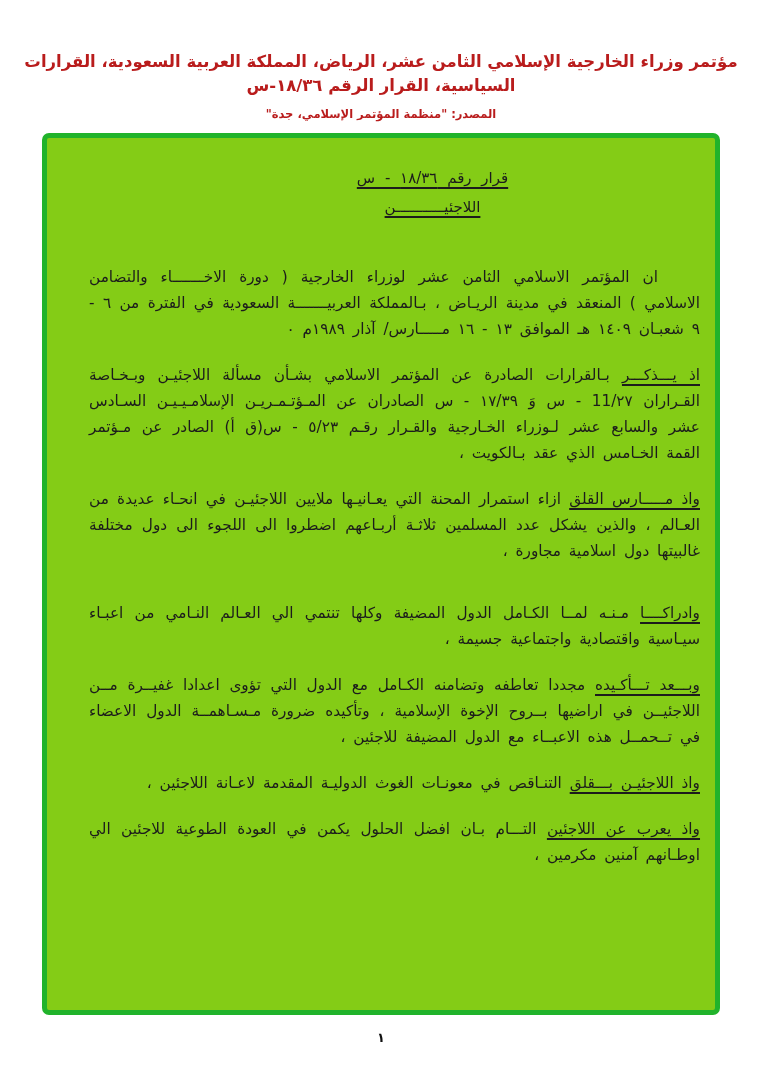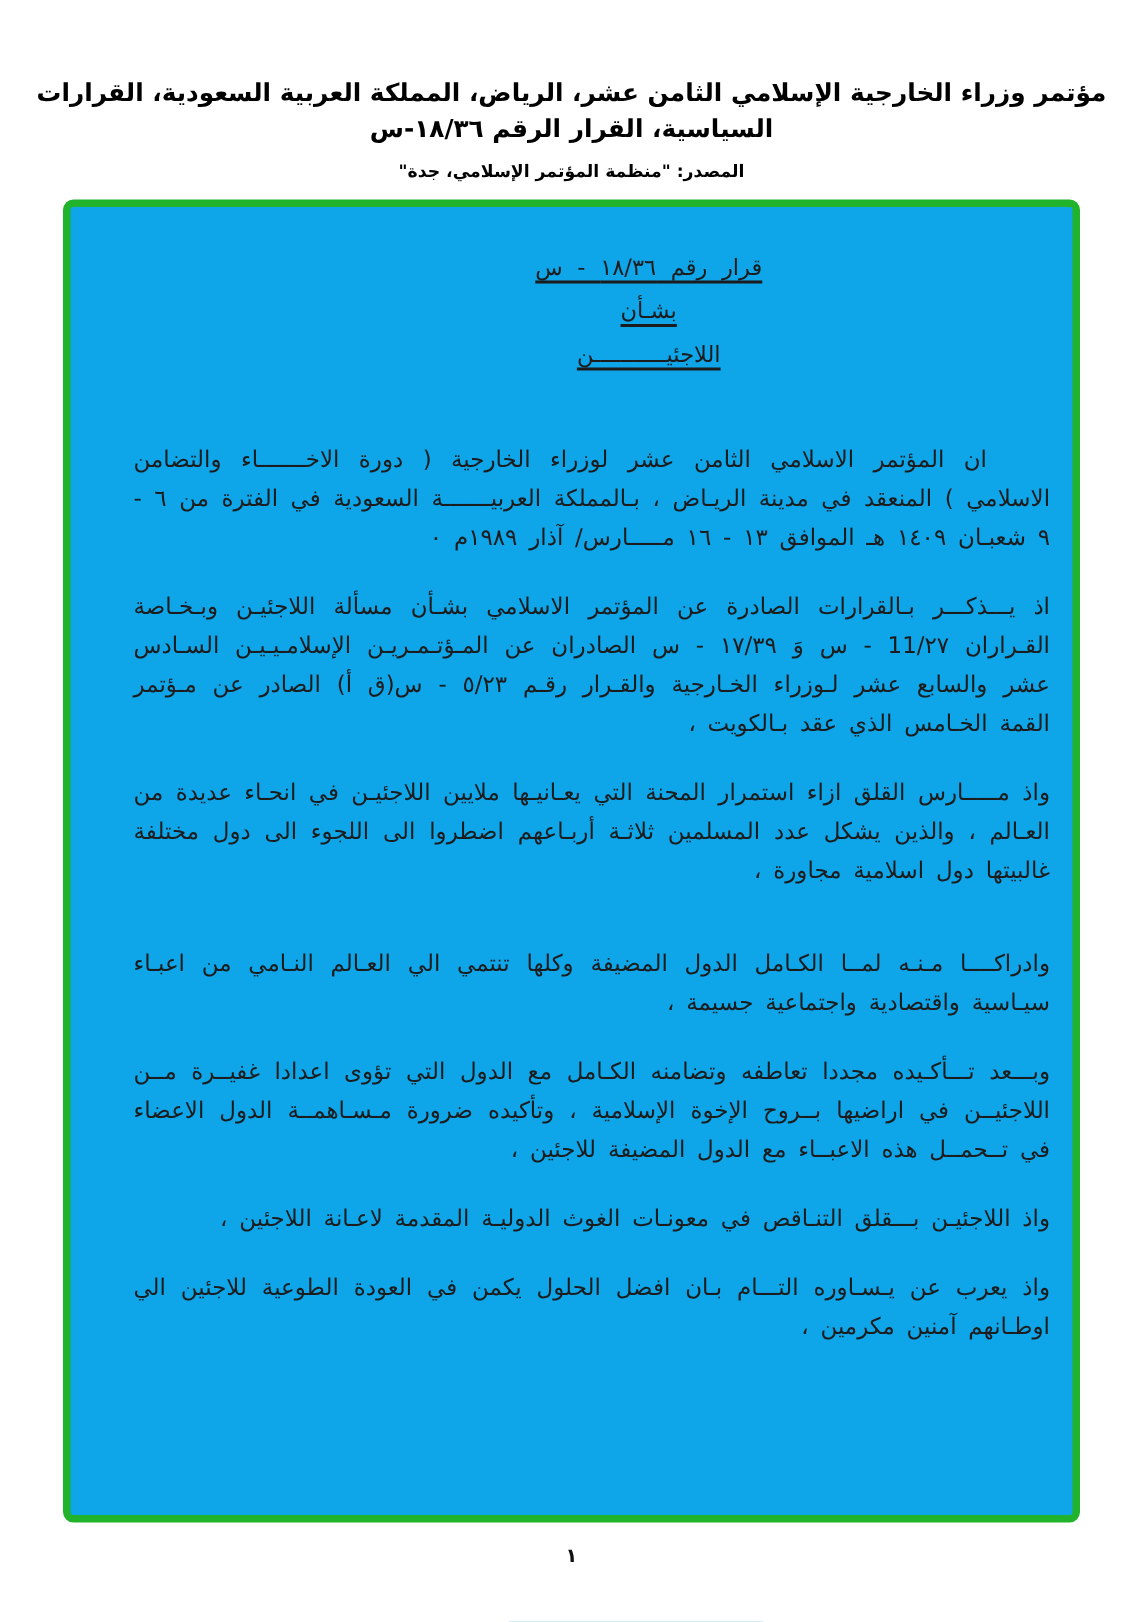--- a/index.html
+++ b/index.html
@@ -13,39 +13,39 @@
     color:var(--ink);
     direction:rtl;
     position:relative;
     overflow:hidden;
   }
   .page{position:absolute;inset:0;background:#ffffff;}
 
   
   .header{
     position:absolute;top:50px;left:0;right:0;
-    text-align:center;color:#000000;
+    text-align:center;color:#b91c1c;
   }
   .header-line1{
     font-size:16.5px;font-weight:bold;
     letter-spacing:0;line-height:24px;
     padding:0 4px;
   }
   .header-line2{
     font-size:11.5px;font-weight:bold;margin-top:9px;
   }
 
   
   .doc-frame{
     position:absolute;top:133px;right:42px;
     width:678px;height:882px;
     box-sizing:border-box;
     border:5px solid var(--frame-green);
     border-radius:7px;
-    background:#0ea5e9;
+    background:#84cc16;
     padding:26px 15px 0 42px;
     overflow:hidden;
   }
 
   
   .doc-title{
     text-align:center;
     position:relative;left:38px;
     margin-bottom:34px;
   }
@@ -62,20 +62,21 @@
   .para{
     font-size:15.3px;
     line-height:26px;
     text-align:justify;
     word-spacing:3px;
     margin:0 0 20px 0;
   }
   .para.indent-first{text-indent:42px;margin-top:42px;}
   .para.gap-after{margin-bottom:36px;}
   .lead{
+    text-decoration:underline;
     text-underline-offset:4px;
     text-decoration-thickness:1.5px;
   }
 
   
   .page-number{
     position:absolute;top:1030px;left:0;right:0;
     text-align:center;
     font-size:13px;font-weight:bold;color:#111;
   }
@@ -87,21 +88,20 @@
 
   <div class="header">
     <div class="header-line1">مؤتمر وزراء الخارجية الإسلامي الثامن عشر، الرياض، المملكة العربية السعودية، القرارات السياسية، القرار الرقم ١٨/٣٦-س</div>
     <div class="header-line2">المصدر:  "منظمة المؤتمر الإسلامي، جدة"</div>
   </div>
 
   <div class="doc-frame">
 
     <div class="doc-title">
       <div class="t-line">قرار رقم ١٨/٣٦ - س</div>
-      <div class="t-line">بشـأن</div>
       <div class="t-line">اللاجئيـــــــــــن</div>
     </div>
 
     <div class="para indent-first">
       <span class="lead"></span><span>ان المؤتمر الاسلامي الثامن عشر لوزراء الخارجية ( دورة الاخـــــــاء والتضامن الاسلامي ) المنعقد في مدينة الريـاض ، بـالمملكة العربيـــــــة السعودية في الفترة من ٦ - ٩ شعبـان ١٤٠٩ هـ الموافق ١٣ - ١٦ مـــــارس/ آذار ١٩٨٩م ٠</span>
     </div>
 
     <div class="para">
       <span class="lead">اذ يـــذكـــر</span><span> بـالقرارات الصادرة عن المؤتمر الاسلامي بشـأن مسألة اللاجئيـن وبـخـاصة القـراران 11/٢٧ - س وَ ١٧/٣٩ - س الصادران عن المـؤتـمـريـن الإسلامـيـيـن السـادس عشر والسابع عشر لـوزراء الخـارجية والقـرار رقـم ٥/٢٣ - س(ق أ) الصادر عن مـؤتمر القمة الخـامس الذي عقد بـالكويت ،</span>
     </div>
@@ -116,20 +116,20 @@
 
     <div class="para">
       <span class="lead">وبـــعد تـــأكـيده</span><span> مجددا تعاطفه وتضامنه الكـامل مع الدول التي تؤوى اعدادا غفيــرة مــن اللاجئيــن في اراضيها بــروح الإخوة الإسلامية ، وتأكيده ضرورة مـسـاهمــة الدول الاعضاء في تــحمــل هذه الاعبــاء مع الدول المضيفة للاجئين ،</span>
     </div>
 
     <div class="para">
       <span class="lead">واذ اللاجئيـن بـــقلق</span><span> التنـاقص في معونـات الغوث الدوليـة المقدمة لاعـانة اللاجئين ،</span>
     </div>
 
     <div class="para">
-      <span class="lead">واذ يعرب عن يـسـاوره</span><span> التـــام بـان افضل الحلول يكمن في العودة الطوعية للاجئين الي اوطـانهم آمنين مكرمين ،</span>
+      <span class="lead">واذ يعرب عن اللاجئين</span><span> التـــام بـان افضل الحلول يكمن في العودة الطوعية للاجئين الي اوطـانهم آمنين مكرمين ،</span>
     </div>
 
   </div>
 
   <div class="page-number">١</div>
 
 </div>
 
 </body></html>

